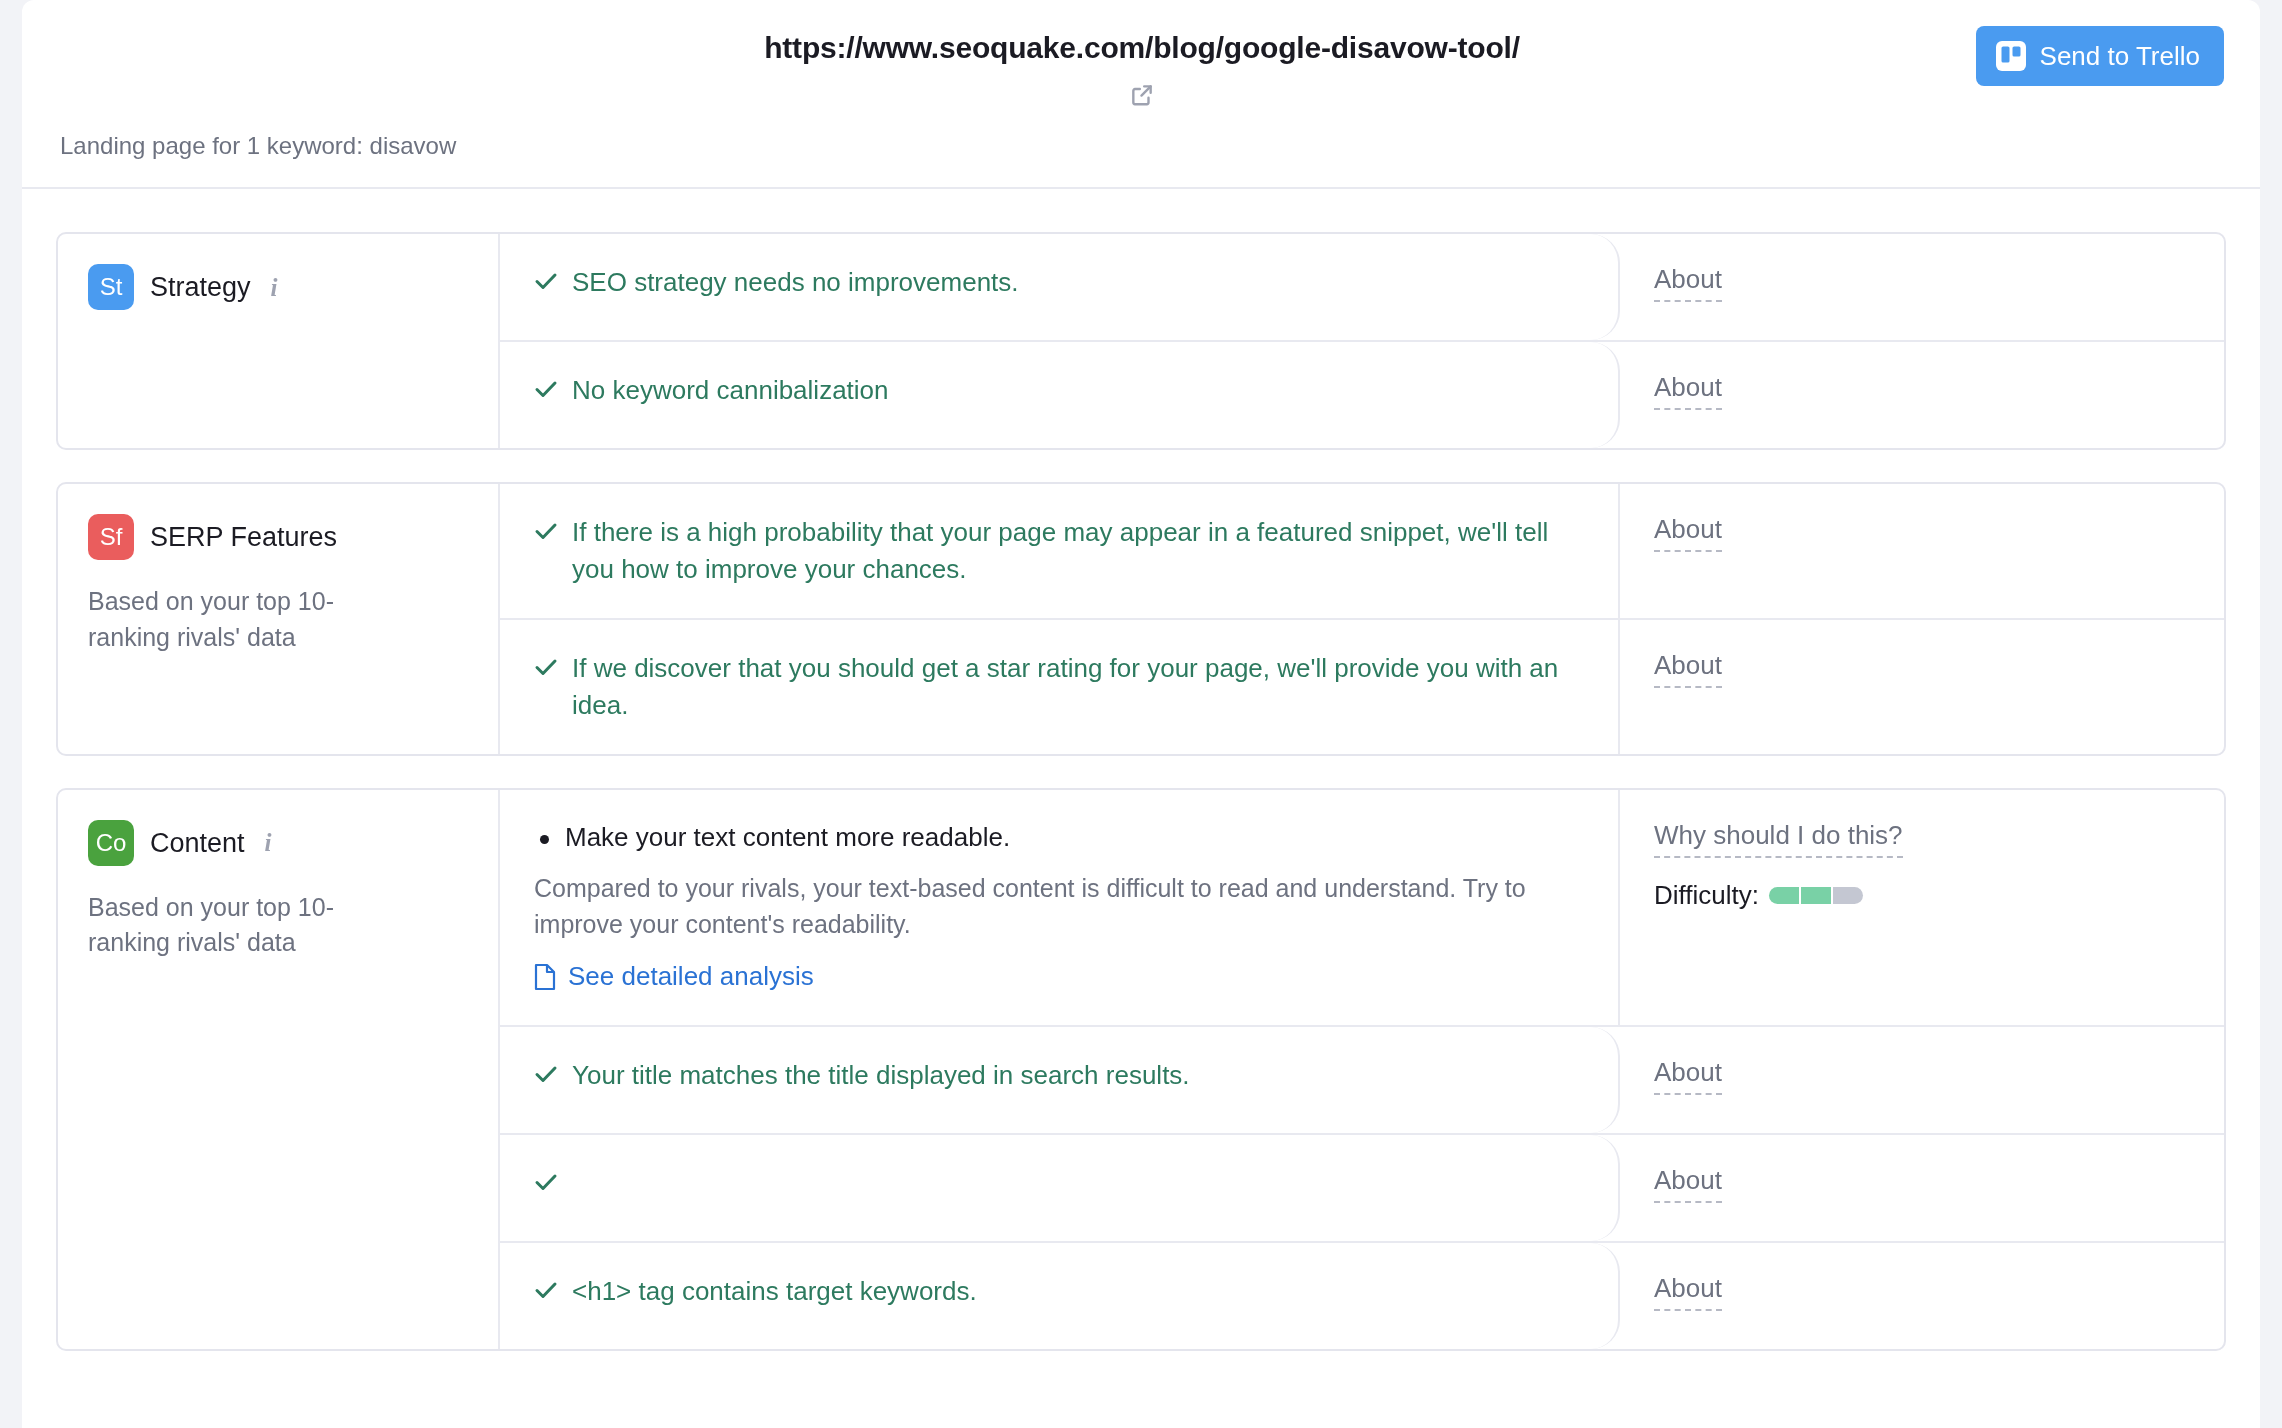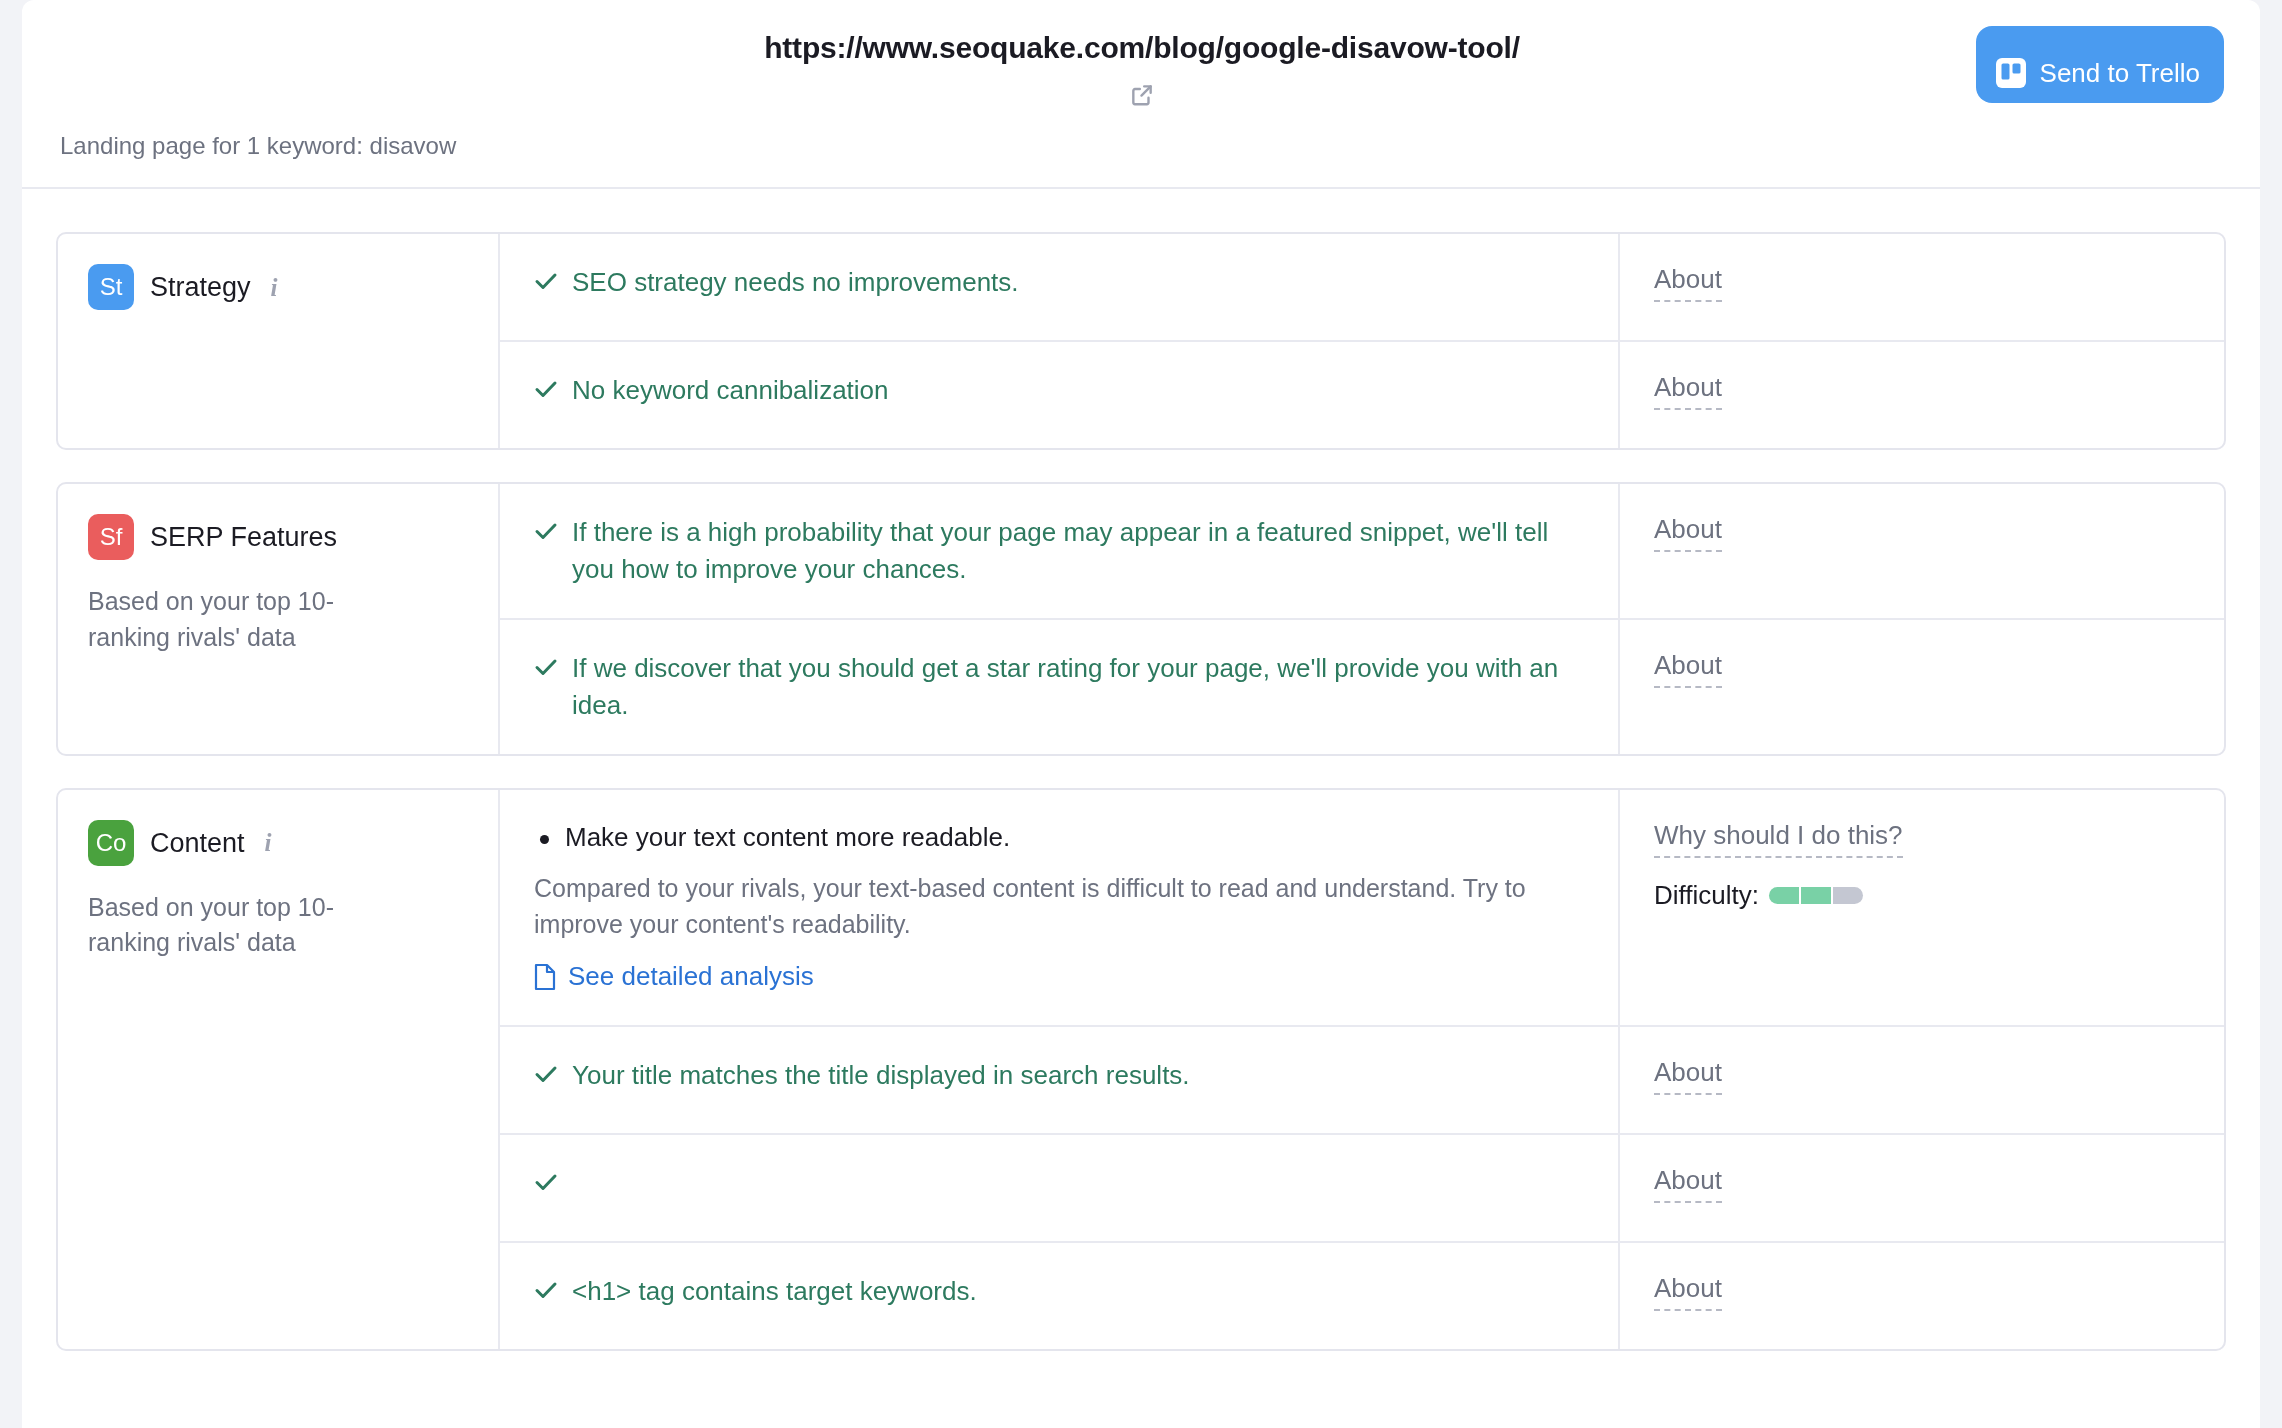--- a/index.html
+++ b/index.html
@@ -66,22 +66,22 @@
   .trello-btn {
     position: absolute;
     right: 36px;
     top: 26px;
     display: inline-flex;
     align-items: center;
     gap: 14px;
     background: #4a9bf0;
     color: #ffffff;
     border: none;
-    border-radius: 16px;
-    padding: 32px 24px 15px 20px;
+    border-radius: 8px;
+    padding: 15px 24px 15px 20px;
     font-size: 26px;
     font-family: "Liberation Sans", sans-serif;
     cursor: pointer;
     line-height: 1;
   }
   .trello-glyph {
     width: 30px;
     height: 30px;
     flex: 0 0 auto;
   }
@@ -265,21 +265,21 @@
   }
   .diff-seg {
     width: 30px;
     height: 17px;
     background: #c4c7d2;
   }
   .diff-seg.filled { background: #79d1a6; }
   .diff-seg:first-child { border-top-left-radius: 9px; border-bottom-left-radius: 9px; }
   .diff-seg:last-child { border-top-right-radius: 9px; border-bottom-right-radius: 9px; }
 
-  .tall { min-height: 106px; }
+  .tall { min-height: 106px; border-radius: 29px; }
 </style>
 </head>
 <body>
 
 <div class="page">
 
   <div class="header">
     <div class="url-row">
       <div class="url-text">https://www.seoquake.com/blog/google-disavow-tool/</div>
       <span class="ext-icon">

